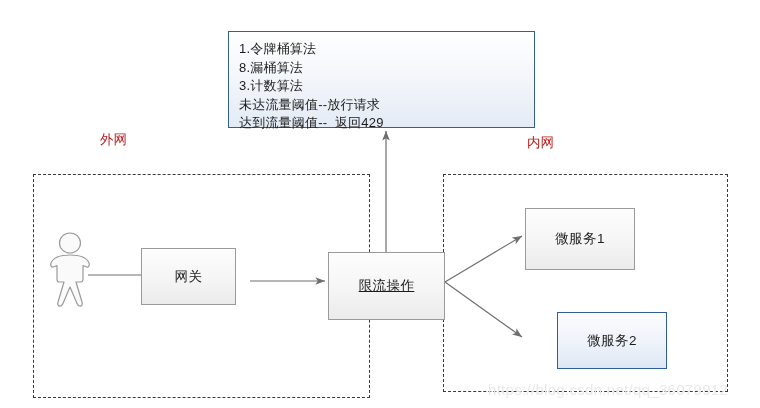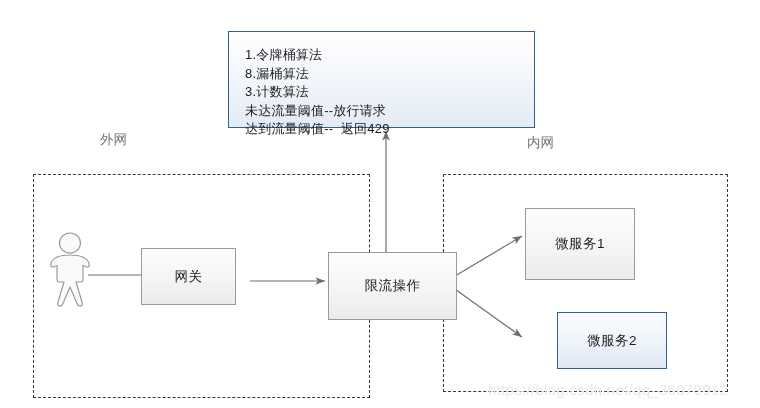--- a/index.html
+++ b/index.html
@@ -23,37 +23,37 @@
     position: absolute;
     left: 228px;
     top: 31px;
     width: 307px;
     height: 97px;
     box-sizing: border-box;
     border: 1.5px solid #33618f;
     background: linear-gradient(to bottom, #ffffff 0%, #f4f7fb 45%, #e4ebf5 100%);
   }
   .note-list {
-    margin: 8px;
+    margin: 2px;
     padding: 6px 0 0 8px;
     list-style: none;
   }
   .note-list li {
     font-size: 13px;
     line-height: 18.5px;
     color: #1c1c1c;
     white-space: pre;
     letter-spacing: 0.2px;
   }
 
   
   .zone-label {
     position: absolute;
     font-size: 13.5px;
-    color: #737373;
+    color: #b91c1c;
     white-space: nowrap;
   }
   .zone-label.outer { left: 100px; top: 131px; }
   .zone-label.inner { left: 483px; top: 134px; margin-left: 44px; }
 
   
   .zone-box {
     position: absolute;
     box-sizing: border-box;
     border: 1.3px dashed #3a3a3a;
@@ -76,22 +76,22 @@
   .proc-box.gray {
     border: 1px solid #9a9a9a;
     background: linear-gradient(to bottom, #fdfdfd 0%, #f6f6f6 50%, #ebebeb 100%);
   }
   .proc-box.blue {
     border: 1.6px solid #2f5f96;
     background: linear-gradient(to bottom, #fbfcfe 0%, #eef3fa 55%, #dde7f4 100%);
     margin-left: 32px;
   }
   .proc-box.gateway  { left: 141px; top: 248px; width: 95px;  height: 57px; }
-  .proc-box.limiter  { left: 328px; top: 252px; width: 129px; height: 68px; }
-  .proc-box.svc1     { left: 525px; top: 208px; width: 110px; height: 72px; }
+  .proc-box.limiter  { left: 328px; top: 252px; width: 117px; height: 68px; text-decoration: underline; }
+  .proc-box.svc1     { left: 525px; top: 208px; width: 110px; height: 62px; }
   .proc-box.svc2     { left: 525px; top: 312px; width: 110px; height: 57px; }
 
   
   .actor {
     position: absolute;
     left: 44px;
     top: 232px;
     width: 52px;
     height: 82px;
   }

